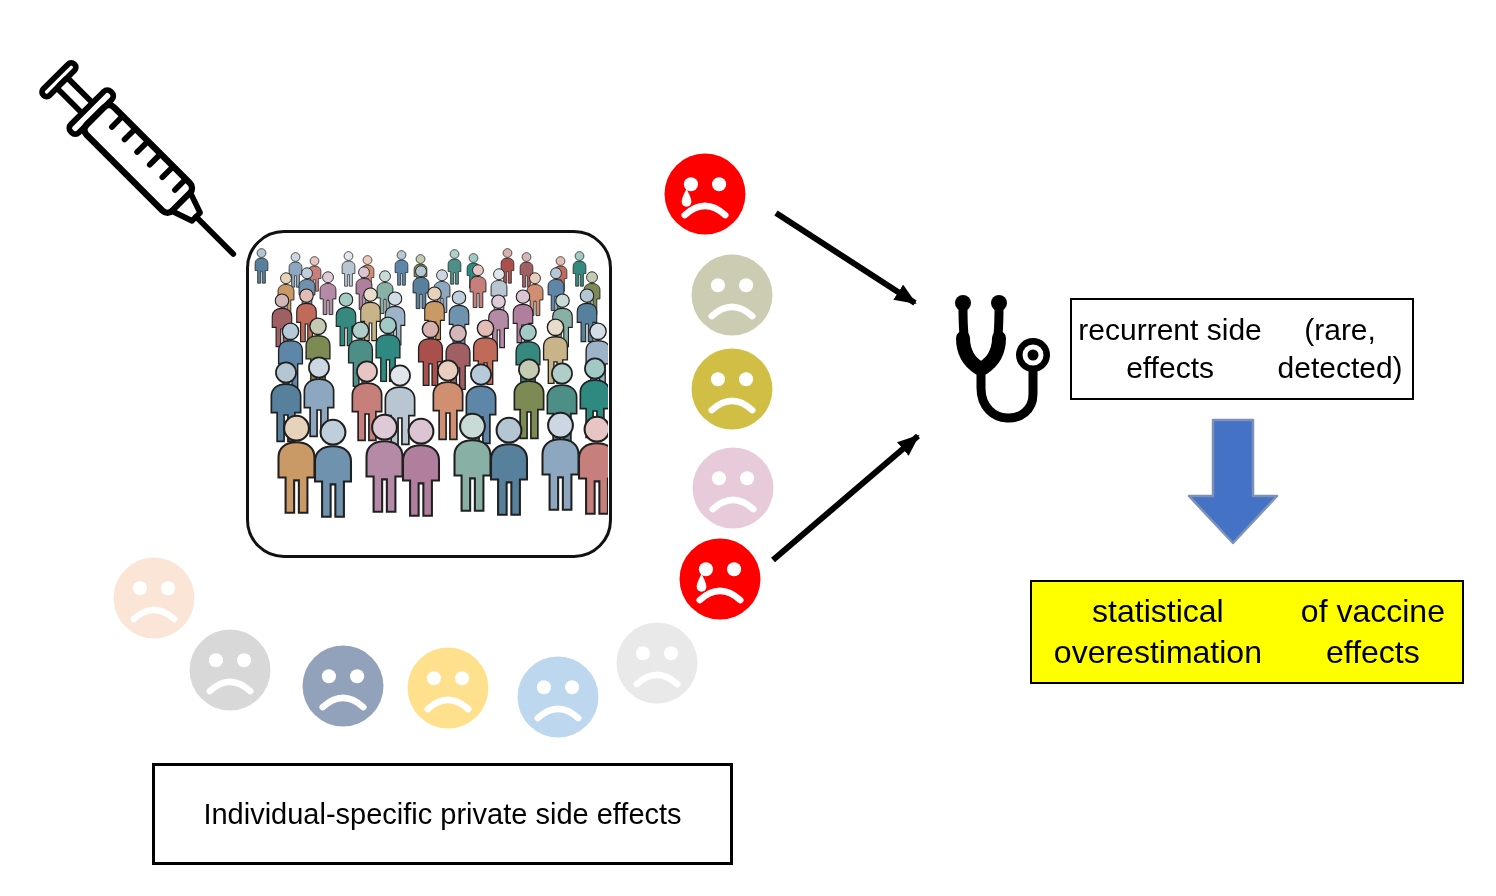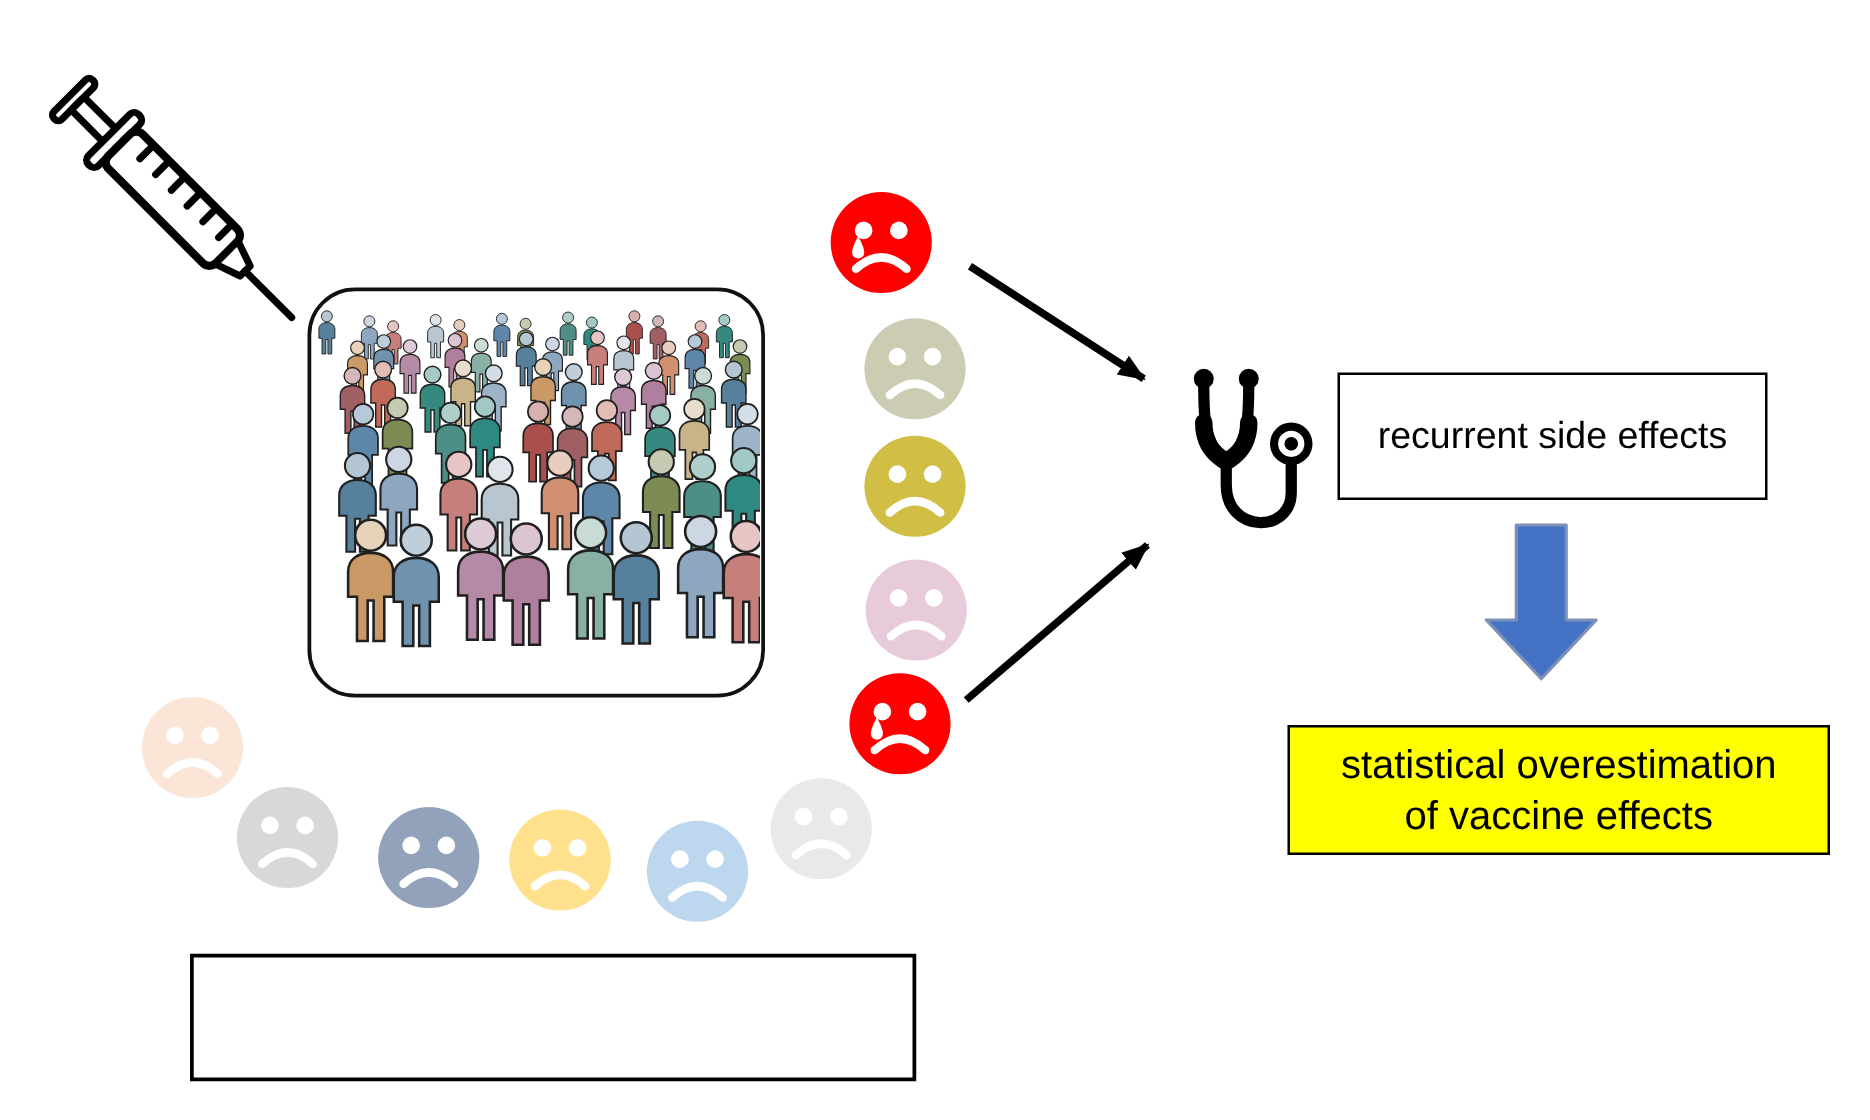--- a/index.html
+++ b/index.html
@@ -14,21 +14,21 @@
   }
   #crowd{
     position:absolute;left:246px;top:230px;width:366px;height:328px;
     border:3px solid #111;border-radius:38px;background:#fff;
     box-sizing:border-box;overflow:hidden;z-index:2;
   }
   #crowd svg{display:block;margin:1px auto 0 auto;}
   .face{position:absolute;width:88px;height:88px;z-index:3;}
   .face svg{width:100%;height:100%;display:block;}
   .txtbox{
-    position:absolute;display:flex;flex-direction:column;align-items:center;
+    position:absolute;display:flex;flex-direction:row;align-items:center;
     justify-content:center;text-align:center;background:#fff;
     border:2px solid #000;color:#000;box-sizing:border-box;z-index:4;
   }
   #box-recurrent{left:1070px;top:298px;width:344px;height:102px;font-size:30px;line-height:38px;}
   #box-over{left:1030px;top:580px;width:434px;height:104px;font-size:32px;line-height:41px;text-align:center;}
   #box-private{left:152px;top:763px;width:581px;height:102px;border-width:3px;font-size:29px;line-height:39px;}
 </style>
 </head>
 <body>
 
@@ -418,21 +418,23 @@
     <circle cx="98" cy="67" r="17" fill="#000" stroke="none"></circle>
     <circle cx="98" cy="67" r="10.5" fill="#fff" stroke="none"></circle>
     <circle cx="98" cy="67" r="5.5" fill="#000" stroke="none"></circle>
   </g>
 
   <path d="M1213 420 L1253 420 L1253 496 L1277 496 L1233 543 L1189 496 L1213 496 Z" fill="#4472C4" stroke="#7d91b8" stroke-width="2.5" stroke-linejoin="round"></path>
 </svg>
 
 <div class="txtbox" id="box-recurrent">
   <span>recurrent side effects</span>
+  <span>(rare, detected)</span>
 </div>
 
 <div class="txtbox" id="box-over" style="background: rgb(255, 255, 0);">
   <span>statistical overestimation</span>
   <span>of vaccine effects</span>
 </div>
 
 <div class="txtbox" id="box-private">
+  <span>Individual-specific private side effects</span>
 </div>
 
 </body></html>

